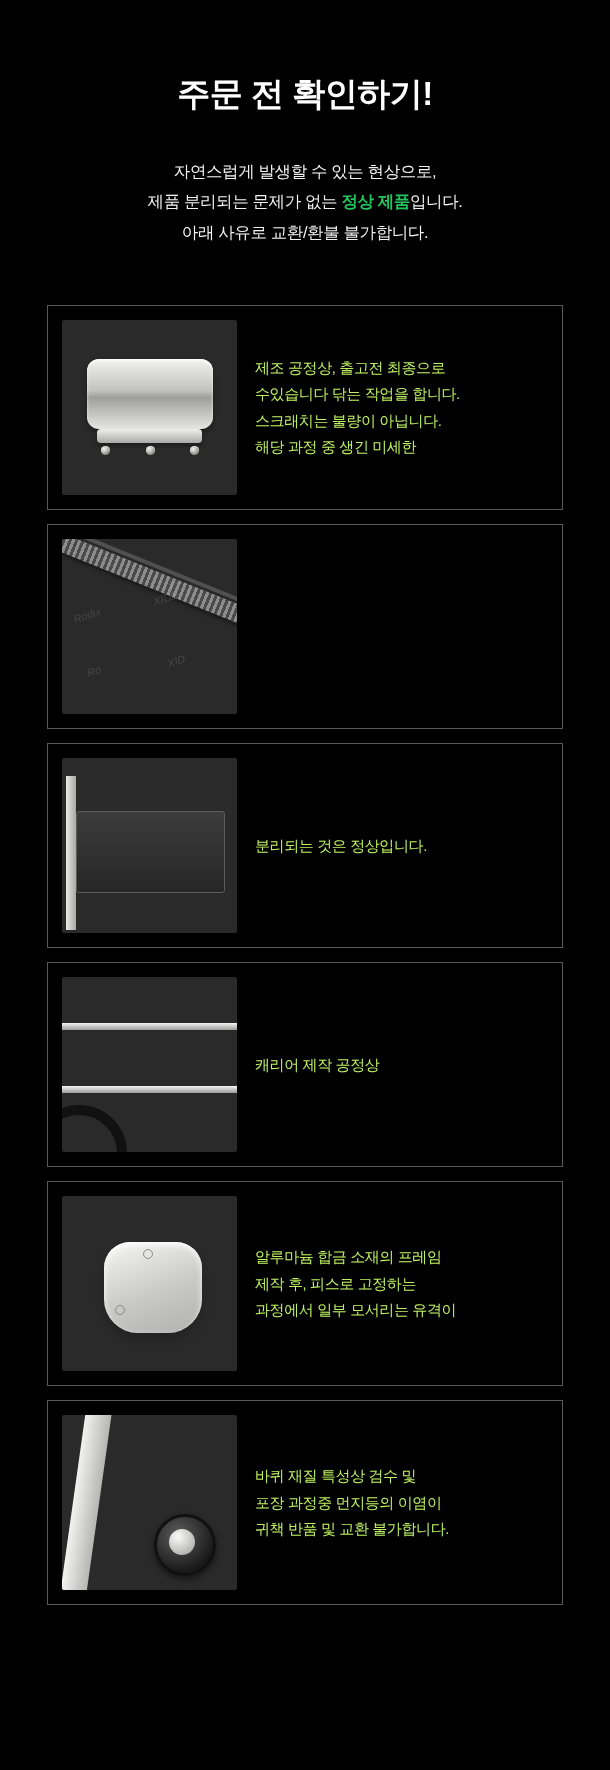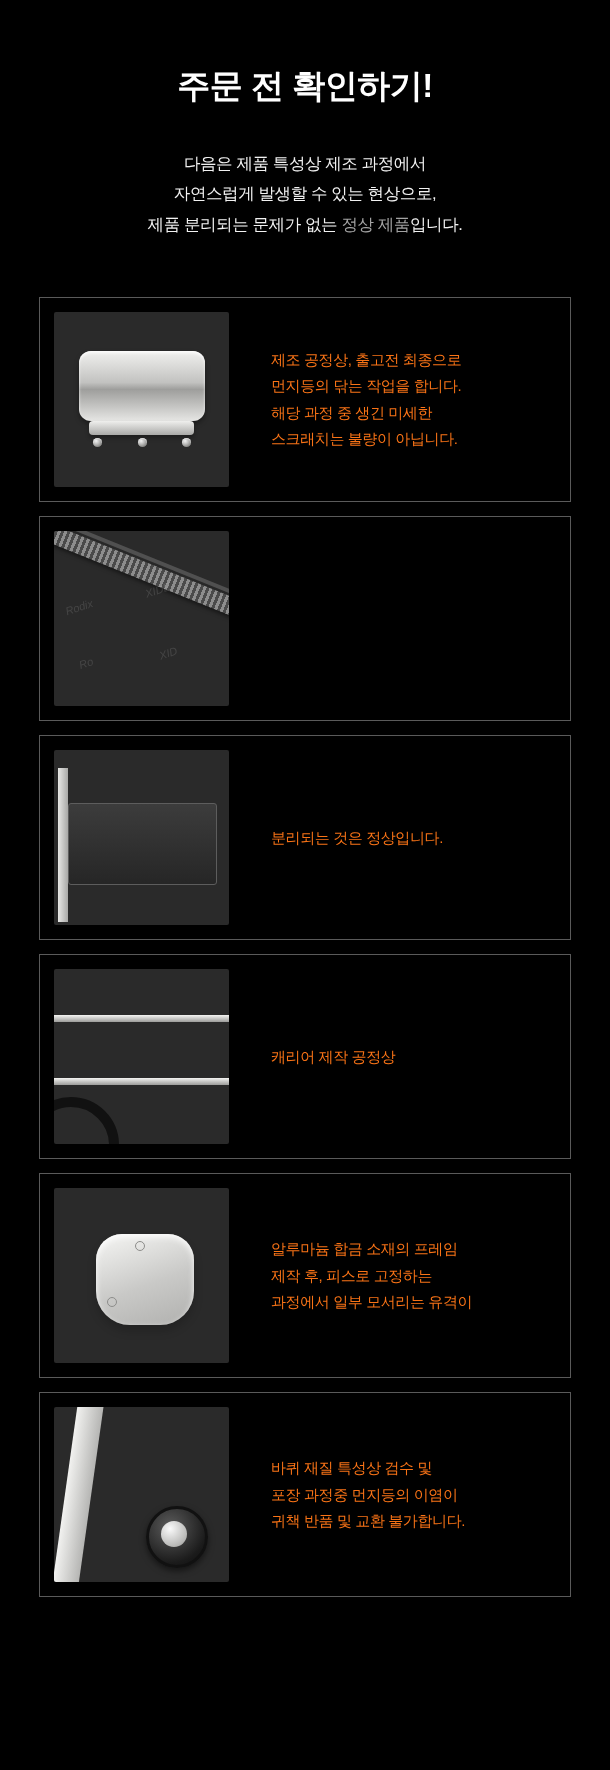--- a/index.html
+++ b/index.html
@@ -13,21 +13,21 @@
     min-height: 1770px;
     color: #ffffff;
     position: relative;
     overflow: hidden;
   }
 
   .page {
     width: 610px;
     min-height: 1770px;
     background: #000000;
-    padding: 4px;
+    padding: 12px;
   }
 
   
   .header {
     padding-top: 62px;
     text-align: center;
   }
   .title {
     font-size: 33px;
     font-weight: bold;
@@ -37,21 +37,21 @@
   }
 
   .intro {
     margin-top: 42px;
     text-align: center;
     font-size: 16.5px;
     line-height: 1.85;
     color: #f2f2f2;
     letter-spacing: -0.4px;
   }
-  .intro .strong { font-weight: normal; color: #a3a3a3; }
+  .intro .strong { font-weight: bold; color: #22c55e; }
 
   
   .cards {
     margin-top: 58px;
     padding: 0 35px 55px 35px;
     display: flex;
     flex-direction: column;
     gap: 14px;
   }
 
@@ -72,23 +72,22 @@
     overflow: hidden;
     position: relative;
     background: #2a2a2a;
   }
 
   .card .text {
     flex: 1 1 auto;
     font-size: 15px;
     line-height: 1.75;
     letter-spacing: -0.4px;
-    color: #f97316;
+    color: #bef264;
     padding-right: 6px;
-    margin-left: 24px;
   }
   .card .text .line { display: block; white-space: nowrap; }
 
   
   
   .art-handle {
     background: linear-gradient(160deg,#d8d8d6 0%,#c9c9c6 35%,#b9b9b6 60%,#d2d2d0 100%);
   }
   .art-handle:before {
     content:"";
@@ -219,41 +218,41 @@
 </style>
 </head>
 <body>
 
 <div class="page">
 
   <div class="header">
     <h1 class="title">주문 전 확인하기!</h1>
 
     <div class="intro">
-      <div>다음은 제품 특성상 제조 과정에서</div>
       <div>자연스럽게 발생할 수 있는 현상으로,</div>
       <div>
         <span>제품 분리되는 문제가 없는 </span><span class="strong">정상 제품</span><span>입니다.</span>
       </div>
+      <div>아래 사유로 교환/환불 불가합니다.</div>
     </div>
   </div>
 
   <div class="cards">
 
     <div class="card">
       <div class="thumb art-handle">
         <span class="dot d1"></span>
         <span class="dot d2"></span>
         <span class="dot d3"></span>
       </div>
       <div class="text">
         <span class="line">제조 공정상, 출고전 최종으로</span>
-        <span class="line">먼지등의 닦는 작업을 합니다.</span>
+        <span class="line">수있습니다 닦는 작업을 합니다.</span>
+        <span class="line">스크래치는 불량이 아닙니다.</span>
         <span class="line">해당 과정 중 생긴 미세한</span>
-        <span class="line">스크래치는 불량이 아닙니다.</span>
       </div>
     </div>
 
     <div class="card">
       <div class="thumb art-zip">
         <span class="wm w1">Rodix</span>
         <span class="wm w2">XIDE</span>
         <span class="wm w3">Ro</span>
         <span class="wm w4">XID</span>
       </div>

